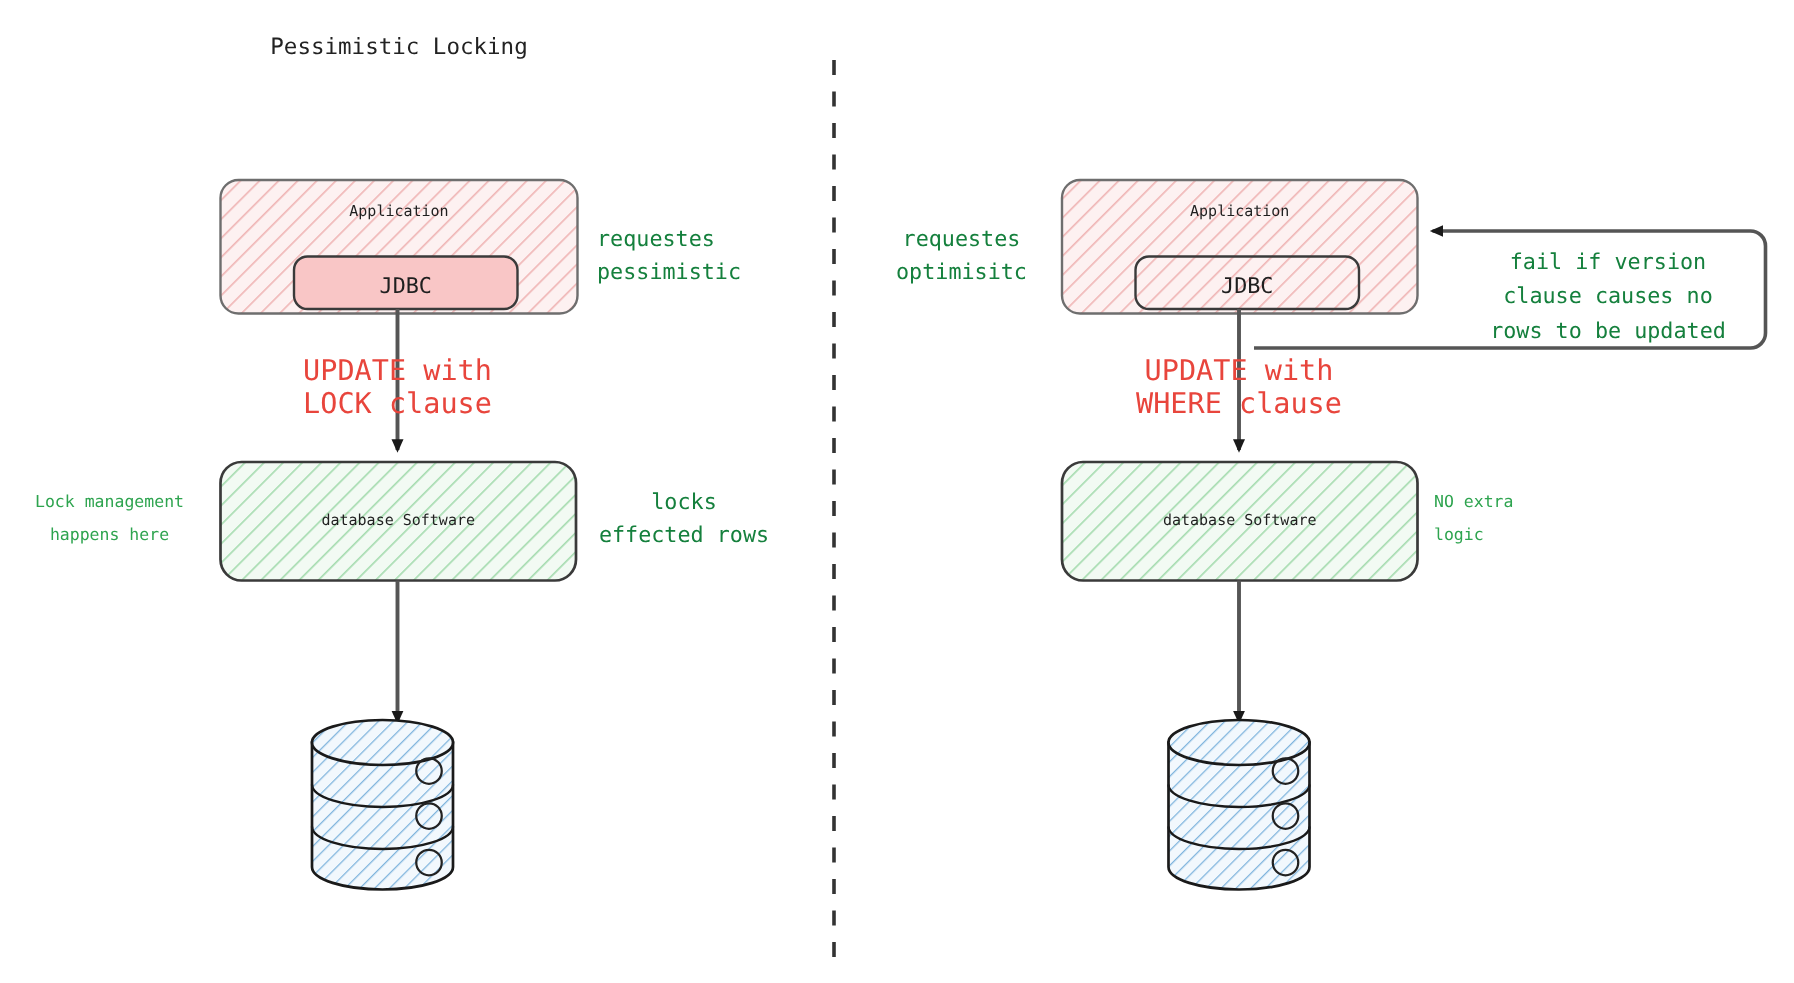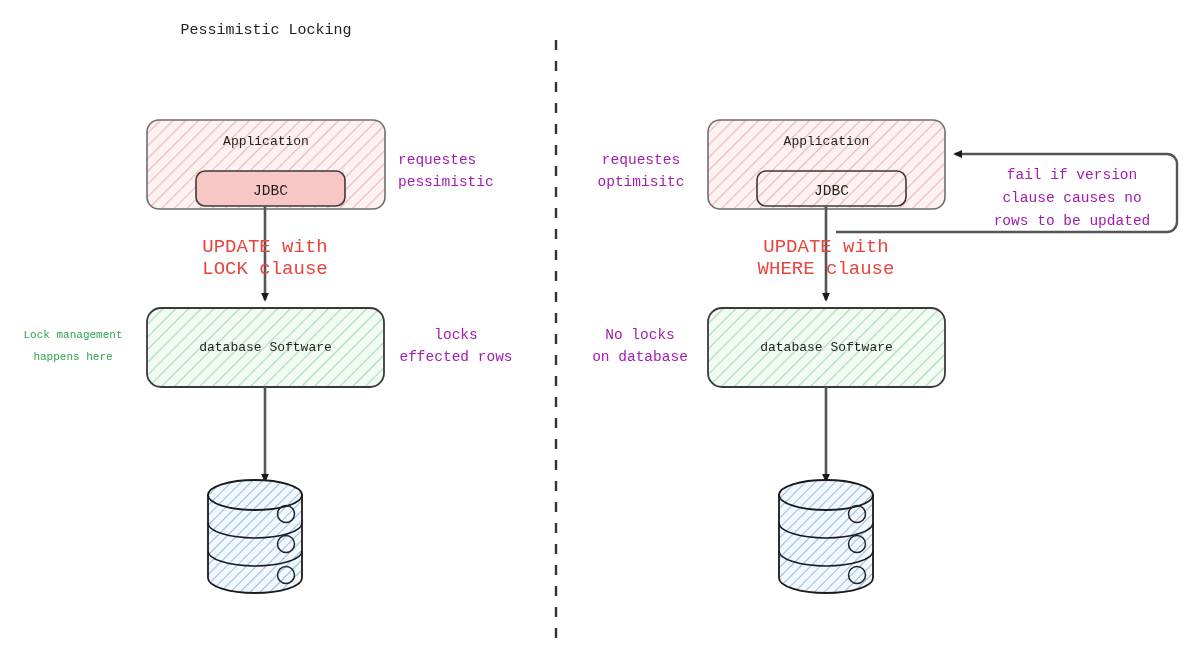--- a/index.html
+++ b/index.html
@@ -2,29 +2,29 @@
 <html><head>
 <meta charset="utf-8">
 <title>Pessimistic vs Optimistic Locking</title>
 <style>
   html,body{margin:0;padding:0;background:#ffffff;}
   body{
     width:1196px;height:655px;position:relative;overflow:hidden;
     font-family:"DejaVu Sans Mono","Liberation Mono",monospace;
     color:#1a1a1a;
   }
-  #canvas{position:absolute;inset:0;width:1196px;height:506px;font-family:Liberation Mono, monospace;}
+  #canvas{position:absolute;inset:0;width:1196px;height:506px;}
   svg.layer{position:absolute;left:0;top:0;width:1196px;height:655px;pointer-events:none;}
 
   .txt{position:absolute;white-space:pre;line-height:22px;}
   .panel-title{font-size:15px;color:#222;text-align:center;}
-  .note{font-size:14.5px;color:#a21caf;}
+  .note{font-size:14.5px;color:#15803d;}
   .note-red{font-size:19px;color:#e8453c;}
   .note-green{font-size:11px;color:#2ea44f;}
-  .box-label{font-size:13px;color:#1f1f1f;text-align:center;width:100%;}
+  .box-label{font-size:10px;color:#1f1f1f;text-align:center;width:100%;}
 
   .ctr{text-align:center;}
   .lft{text-align:left;}
 </style>
 </head>
 <body>
 
 <div id="canvas">
 
   <svg class="layer" viewBox="0 0 1196 655">
@@ -135,21 +135,21 @@
   <div class="txt box-label" style="left:757px;top:180px;width:149px;font-size:14.5px;">JDBC</div>
 
   <div class="txt note ctr" style="left:580px;top:149px;width:122px;">requestes
 optimisitc</div>
 
   <div class="txt note-red ctr" style="left:746px;top:236px;width:160px;">UPDATE with
 WHERE clause</div>
 
   <div class="txt box-label" style="left:708px;top:337px;width:237px;">database Software</div>
 
-  <div class="txt note ctr" style="left:578px;top:324px;width:124px;">No locks
-on database</div>
 
+  <div class="txt note-green lft" style="left:956px;top:324px;width:120px;">NO extra
+logic</div>
 
   <div class="txt note ctr" style="left:984px;top:164px;width:176px;line-height:23px;">fail if version
 clause causes no
 rows to be updated</div>
 
 </div>
 
 </body></html>

